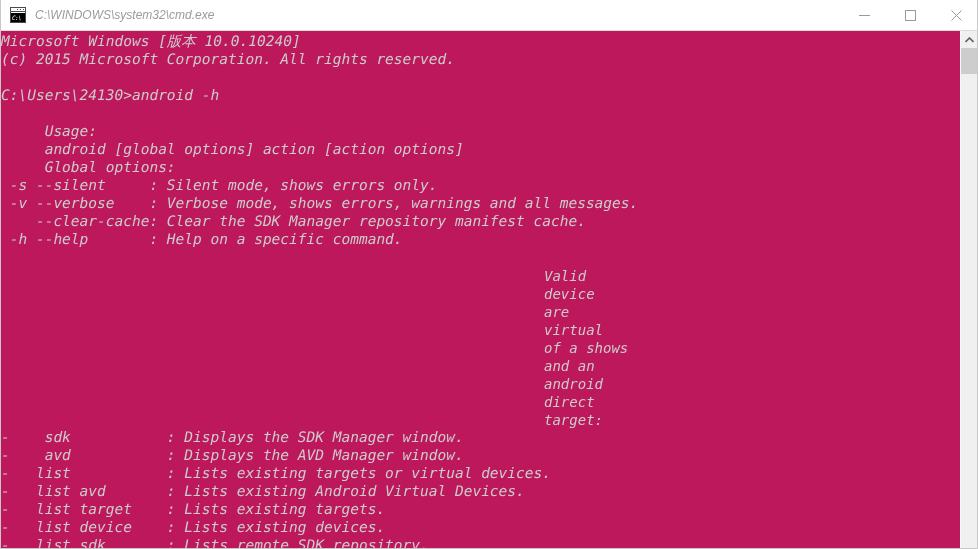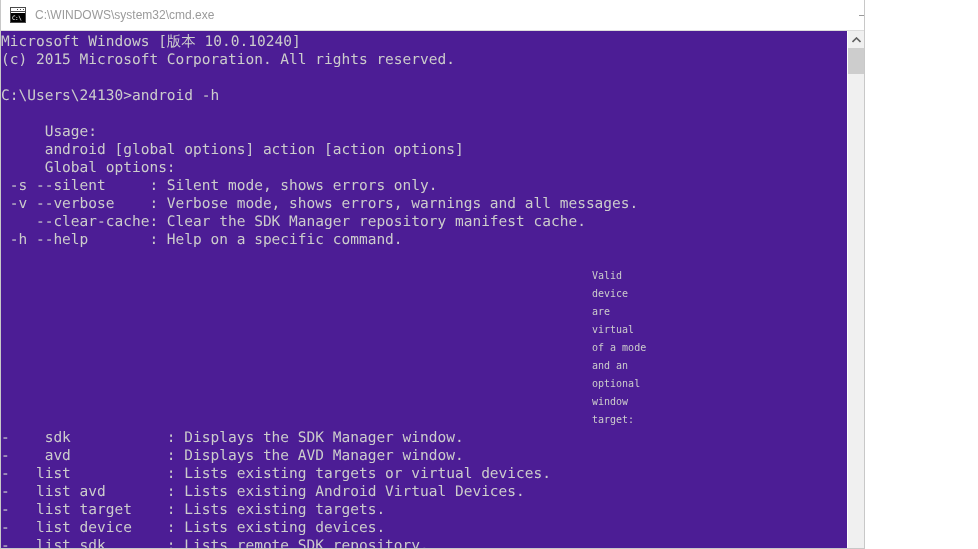--- a/index.html
+++ b/index.html
@@ -4,25 +4,26 @@
 <style>
   * { margin:0; padding:0; box-sizing:border-box; }
   html, body {
     width:978px; height:549px;
     overflow:hidden;
     background:#ffffff;
     font-family:"Liberation Sans", sans-serif;
   }
   .window {
     position:relative;
-    width:865px; height:549px;
+    width:978px; height:549px;
     background:#000000;
     border:1px solid #c8c8c8;
     border-top:none;
     overflow:hidden;
+    font-style:italic;
   }
   
   .titlebar {
     position:absolute; top:0; left:0;
     width:978px; height:31px;
     background:#ffffff;
     border-bottom:1px solid #dcdcdc;
     display:flex; align-items:center;
   }
   .title-icon {
@@ -65,21 +66,21 @@
     display:flex; align-items:center; justify-content:center;
     color:#9a9a9a;
   }
   .win-btn svg { display:block; }
 
   
   .console {
     position:absolute;
     top:31px; left:0;
     width:978px; height:518px;
-    background:#4c1d95;
+    background:#be185d;
     overflow:hidden;
   }
   .term {
     position:absolute;
     top:2px; left:0;
     width:955px;
     color:#cccccc;
     font-family:"DejaVu Sans Mono", monospace;
     font-size:14.5px;
     line-height:18px;
@@ -89,24 +90,23 @@
   }
   .term .ln { height:18px; }
 
   
   .sideblock {
     position:absolute;
     left:543px;
     top:236px;
     color:#cccccc;
     font-family:"DejaVu Sans Mono", monospace;
-    font-size:10px;
+    font-size:14px;
     line-height:18px;
     white-space:pre;
-    margin-left:48px;
   }
 
   
   .scrollbar {
     position:absolute;
     top:31px; right:0;
     width:17px; height:518px;
     background:#f0f0f0;
     border-left:1px solid #ffffff;
   }
@@ -152,21 +152,21 @@
         <svg width="11" height="11" viewBox="0 0 11 11" aria-hidden="true">
           <line x1="0.5" y1="0.5" x2="10.5" y2="10.5" stroke="#9a9a9a" stroke-width="1"></line>
           <line x1="10.5" y1="0.5" x2="0.5" y2="10.5" stroke="#9a9a9a" stroke-width="1"></line>
         </svg>
       </div>
     </div>
   </div>
 
   <div class="console">
     <div class="term" id="term"><div class="ln">Microsoft Windows [版本 10.0.10240]</div><div class="ln">(c) 2015 Microsoft Corporation. All rights reserved.</div><div class="ln">&nbsp;</div><div class="ln">C:\Users\24130&gt;android -h</div><div class="ln">&nbsp;</div><div class="ln">     Usage:</div><div class="ln">     android [global options] action [action options]</div><div class="ln">     Global options:</div><div class="ln"> -s --silent     : Silent mode, shows errors only.</div><div class="ln"> -v --verbose    : Verbose mode, shows errors, warnings and all messages.</div><div class="ln">    --clear-cache: Clear the SDK Manager repository manifest cache.</div><div class="ln"> -h --help       : Help on a specific command.</div><div class="ln">&nbsp;</div><div class="ln">&nbsp;</div><div class="ln">&nbsp;</div><div class="ln">&nbsp;</div><div class="ln">&nbsp;</div><div class="ln">&nbsp;</div><div class="ln">&nbsp;</div><div class="ln">&nbsp;</div><div class="ln">&nbsp;</div><div class="ln">&nbsp;</div><div class="ln">-    sdk           : Displays the SDK Manager window.</div><div class="ln">-    avd           : Displays the AVD Manager window.</div><div class="ln">-   list           : Lists existing targets or virtual devices.</div><div class="ln">-   list avd       : Lists existing Android Virtual Devices.</div><div class="ln">-   list target    : Lists existing targets.</div><div class="ln">-   list device    : Lists existing devices.</div><div class="ln">-   list sdk       : Lists remote SDK repository.</div></div>
-    <div class="sideblock" id="sideblock"><div class="ln">Valid</div><div class="ln">device</div><div class="ln">are</div><div class="ln">virtual</div><div class="ln">of a mode</div><div class="ln">and an</div><div class="ln">optional</div><div class="ln">window</div><div class="ln">target:</div></div>
+    <div class="sideblock" id="sideblock"><div class="ln">Valid</div><div class="ln">device</div><div class="ln">are</div><div class="ln">virtual</div><div class="ln">of a shows</div><div class="ln">and an</div><div class="ln">android</div><div class="ln">direct</div><div class="ln">target:</div></div>
   </div>
 
   <div class="scrollbar">
     <div class="sb-up">
       <svg width="9" height="6" viewBox="0 0 9 6" aria-hidden="true">
         <path d="M0.5 5 L4.5 1 L8.5 5" fill="none" stroke="#606060" stroke-width="1.6"></path>
       </svg>
     </div>
     <div class="sb-thumb"></div>
   </div>

